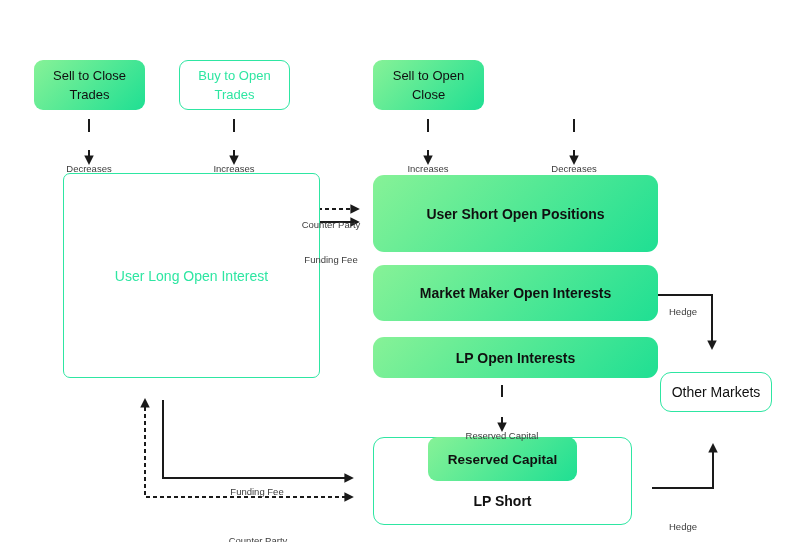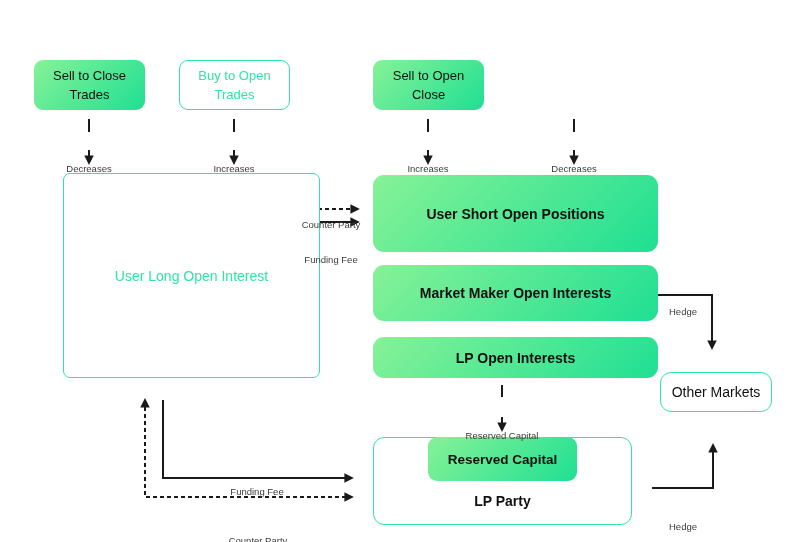--- a/index.html
+++ b/index.html
@@ -94,21 +94,21 @@
   <div class="lbl" style="left:574px;top:136px;">Decreases</div>
 
   <div class="box outlined big-left">User Long Open Interest</div>
 
   <div class="box filled stack" style="top:175px;height:77px;">User Short Open Positions</div>
   <div class="box filled stack" style="top:265px;height:56px;">Market Maker Open Interests</div>
   <div class="box filled stack" style="top:337px;height:41px;">LP Open Interests</div>
 
   <div class="box outlined lp-pool"></div>
   <div class="box filled reserved">Reserved Capital</div>
-  <div class="lp-pool-label">LP Party</div>
+  <div class="lp-pool-label">LP Short</div>
 
   <div class="box outlined other-markets">Other Markets</div>
 
   <div class="lbl" style="left:331px;top:192px;">Counter Party</div>
   <div class="lbl" style="left:331px;top:227px;">Funding Fee</div>
   <div class="lbl" style="left:502px;top:403px;">Reserved Capital</div>
   <div class="lbl" style="left:683px;top:279px;">Hedge</div>
   <div class="lbl" style="left:683px;top:494px;">Hedge</div>
   <div class="lbl" style="left:257px;top:459px;">Funding Fee</div>
   <div class="lbl" style="left:258px;top:508px;">Counter Party</div>

